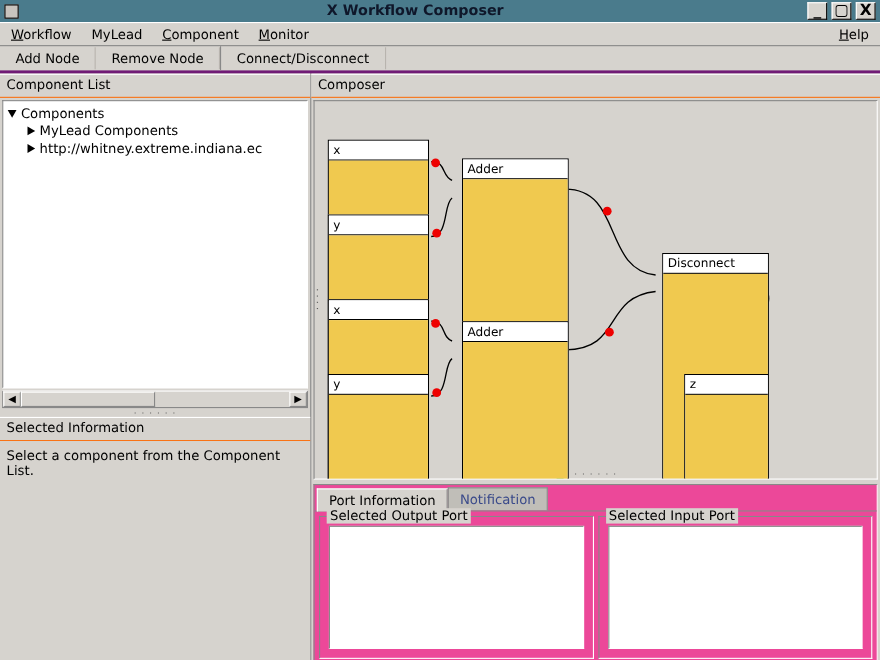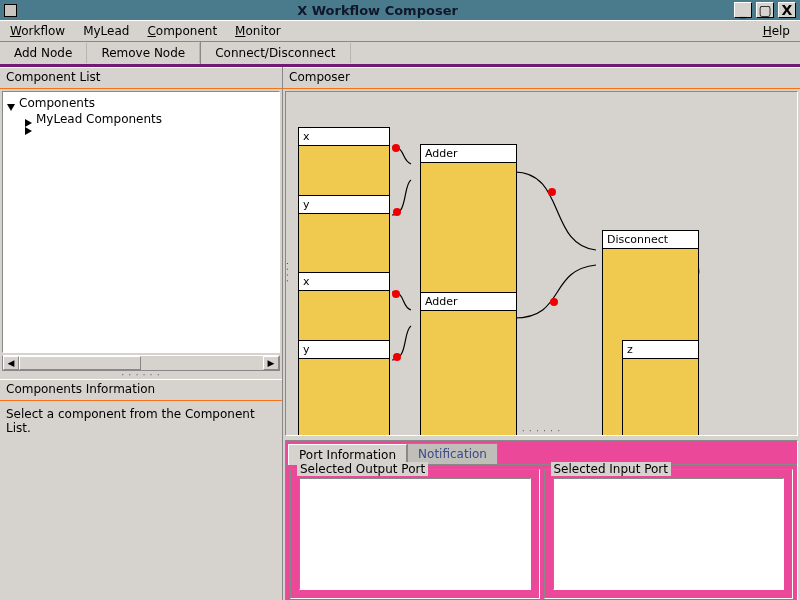--- a/index.html
+++ b/index.html
@@ -20,21 +20,21 @@
 
 .body{display:flex;height:537px}
 .left{width:282px;display:flex;flex-direction:column;border-right:1px solid #888}
 .right{flex:1;display:flex;flex-direction:column}
 
 .panel-header{height:16px;padding:2px 6px;border-top:1px solid #fff;border-bottom:1px solid #f97316;background:#d6d3ce;font-size:12px}
 .sunken{border:1px solid #888;border-right-color:#fff;border-bottom-color:#fff;background:#fff;margin:2px}
 
 .tree{height:260px;overflow:hidden;position:relative}
 .tree-inner{padding:3px 4px;font-size:12px;line-height:16px}
-.tree-inner .row{display:flex;align-items:flex-end;gap:4px;white-space:nowrap}
+.tree-inner .row{display:flex;align-items:center;gap:4px;white-space:nowrap}
 .twisty{display:inline-block;width:0;height:0}
 .twisty.open{border-left:4px solid transparent;border-right:4px solid transparent;border-top:7px solid #000}
 .twisty.closed{border-top:4px solid transparent;border-bottom:4px solid transparent;border-left:7px solid #000}
 .tree .indent{width:14px;display:inline-block}
 
 .scroll-strip{height:14px;background:#d6d3ce;display:flex;align-items:center;border:1px solid #888;border-top-color:#fff;margin:0 2px}
 .scroll-strip .arrow{width:14px;height:12px;background:#d6d3ce;border:1px solid #888;border-top-color:#fff;border-left-color:#fff;display:flex;align-items:center;justify-content:center;font-size:9px}
 .scroll-strip .thumb{width:120px;height:12px;margin-left:0;background:#d6d3ce;border:1px solid #888;border-top-color:#fff;border-left-color:#fff}
 .scroll-strip .track{flex:1}
 .drag-handle{height:8px;text-align:center;font-size:8px;color:#555;letter-spacing:1px}
@@ -102,31 +102,32 @@
           <span>Components</span>
         </div>
         <div class="row">
           <span class="indent"></span>
           <span class="twisty closed"></span>
           <span>MyLead Components</span>
         </div>
         <div class="row">
           <span class="indent"></span>
           <span class="twisty closed"></span>
+          <span>http://whitney.extreme.indiana.ec</span>
         </div>
       </div>
     </div>
     <div class="scroll-strip">
       <div class="arrow">◀</div>
       <div class="thumb"></div>
       <div class="track"></div>
       <div class="arrow">▶</div>
     </div>
     <div class="drag-handle">· · · · · ·</div>
-    <div class="panel-header">Components Information</div>
+    <div class="panel-header">Selected Information</div>
     <div class="component-info">Select a component from the Component List.</div>
   </div>
 
   <div class="right">
     <div class="panel-header">Composer</div>
     <div class="canvas-wrap">
       <svg class="conn canvas" width="520" height="360">
 
         <path d="M106,55 C120,55 115,68 125,72"></path>
         <circle cx="110" cy="56" r="4"></circle>

